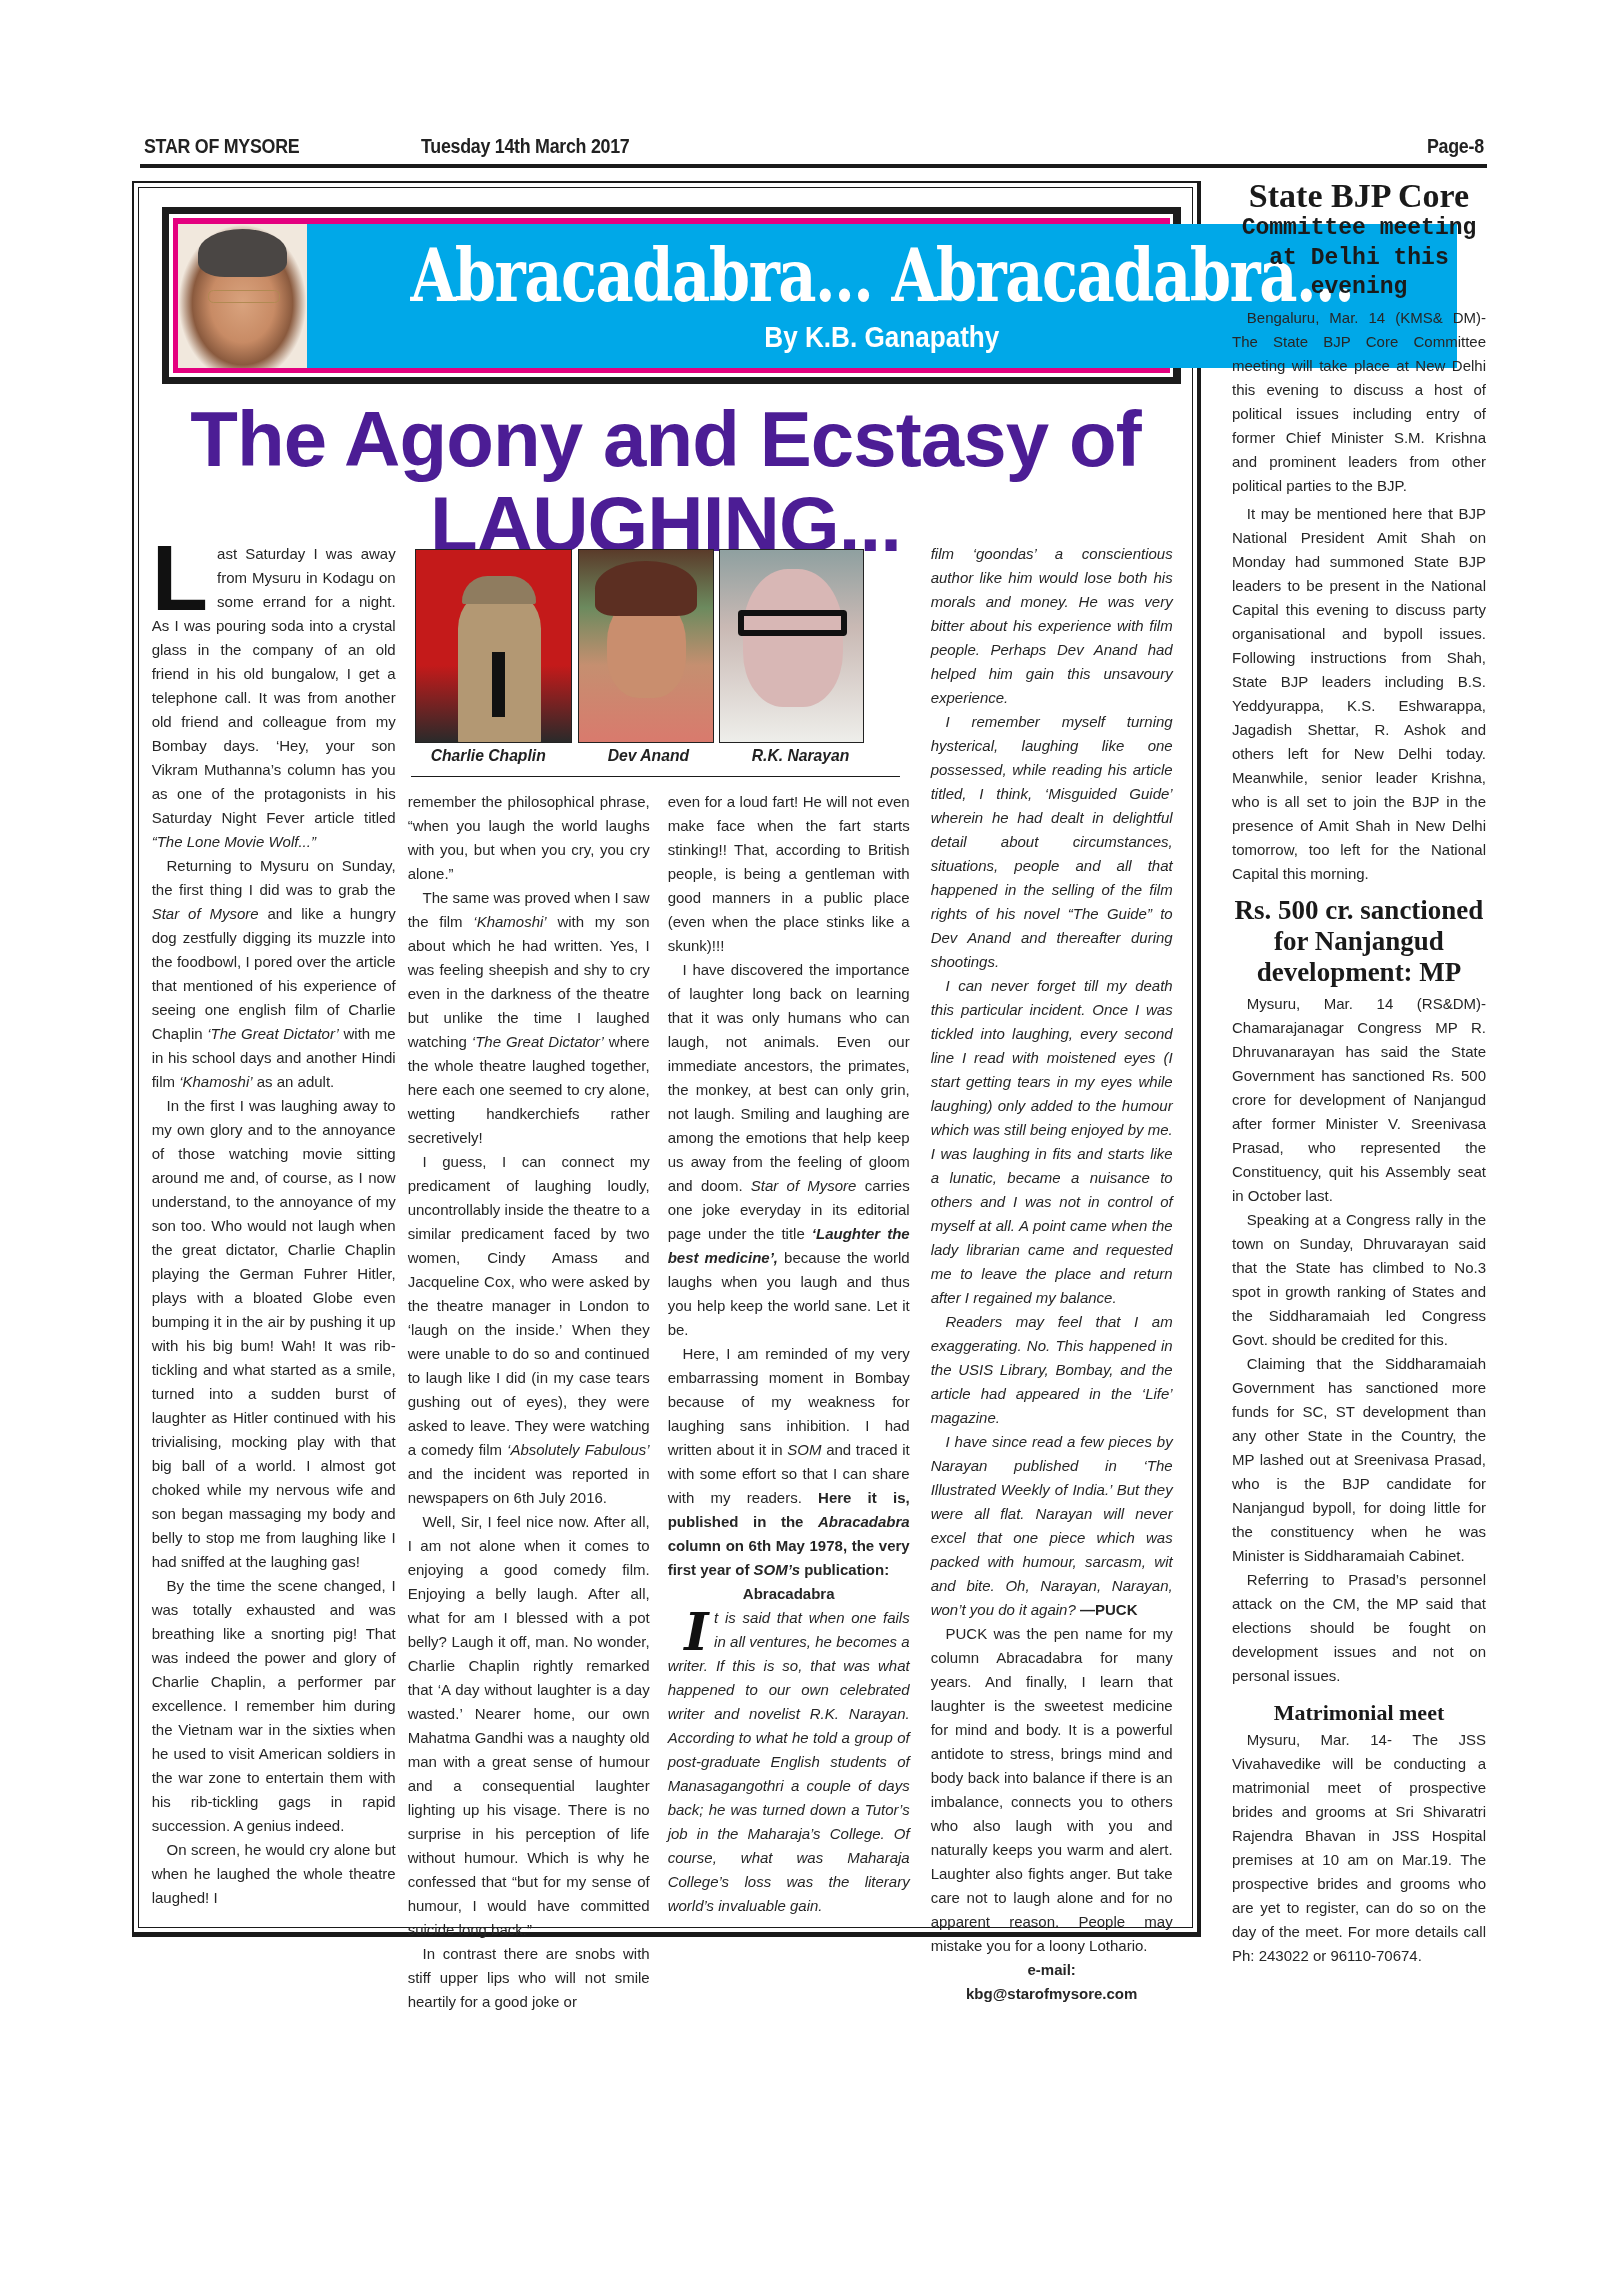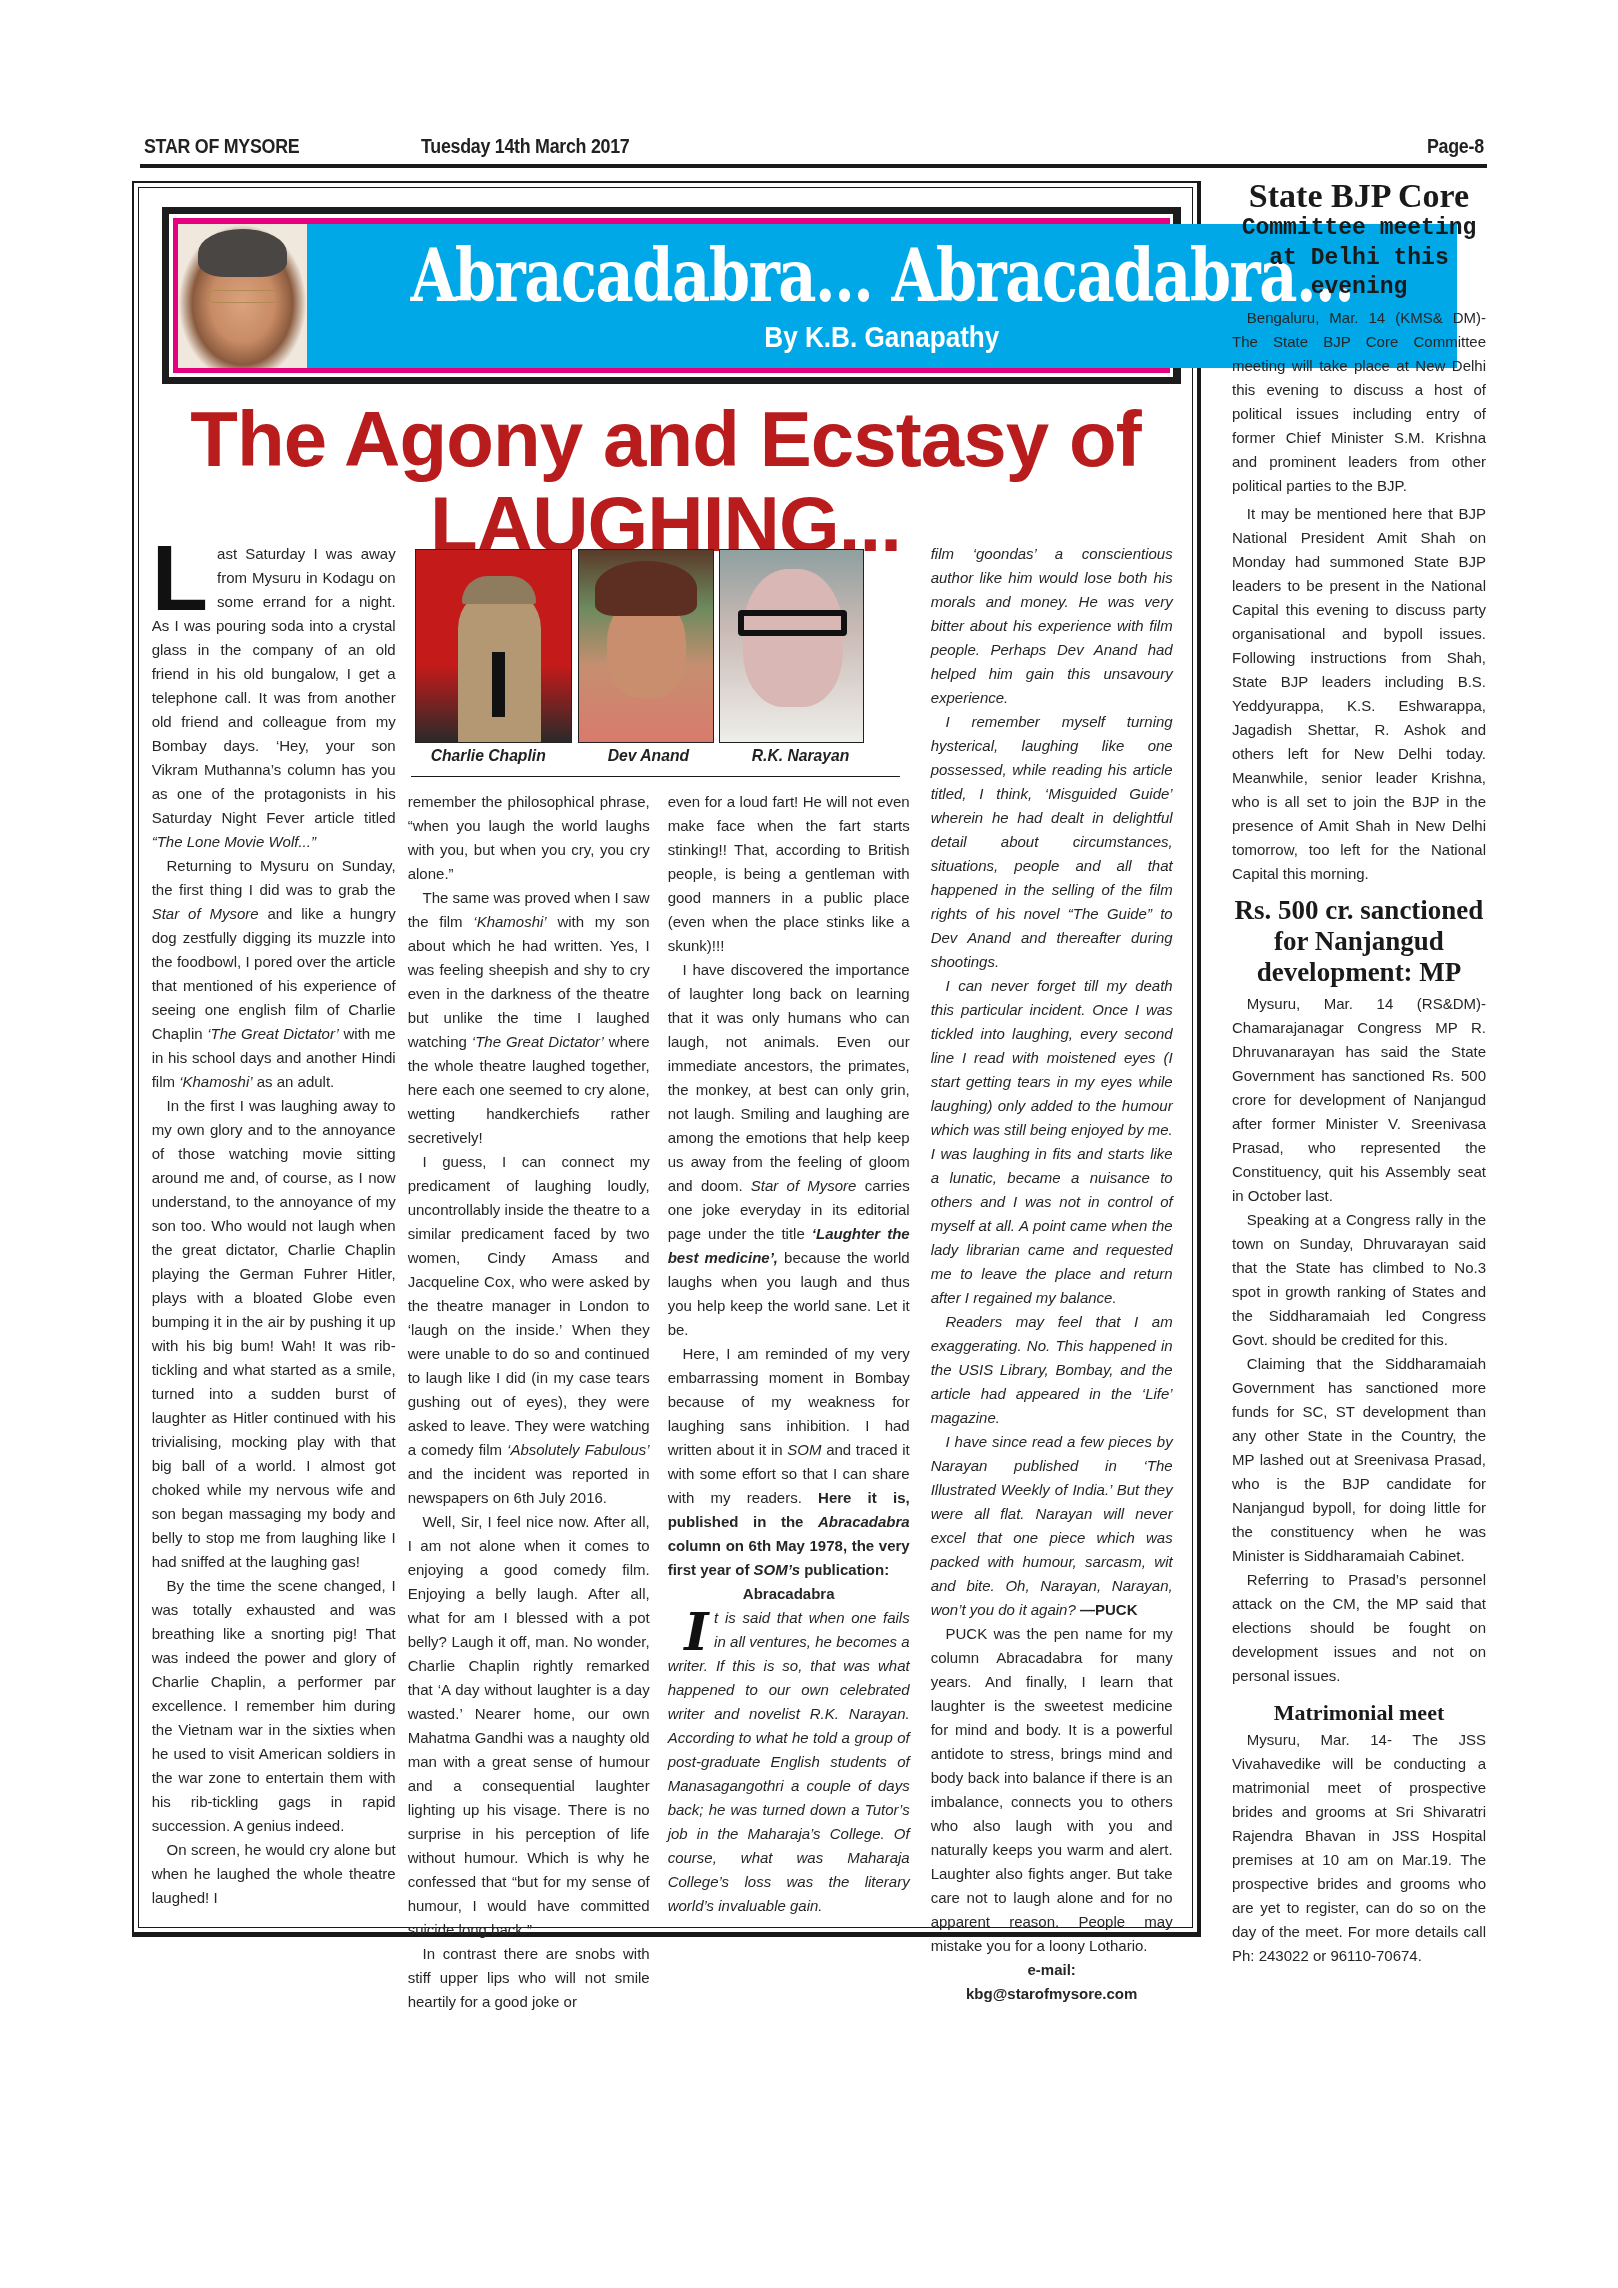--- a/index.html
+++ b/index.html
@@ -22,21 +22,21 @@
   .banner-white { width: 100%; height: 100%; background: #fff; padding: 3.7px; }
   .banner-pink { width: 100%; height: 100%; background: #e4007f; padding: 5.5px; display: flex; }
   .portrait { width: 129px; height: 100%; background: radial-gradient(ellipse at 50% 55%, #d9a37e 0%, #c88b65 35%, #8a5a3e 55%, #f1e8dd 70%); position: relative; flex: none; }
   .portrait::before { content: ""; position: absolute; left: 20px; top: 5.5px; width: 89px; height: 48px; border-radius: 50% 50% 30% 30%; background: #4a4644; }
   .portrait::after { content: ""; position: absolute; left: 29.5px; top: 66px; width: 70px; height: 11px; border: 1.8px solid #b18a52; border-radius: 5.5px; }
   .banner-blue { flex: 1; background: #00a8e8; position: relative; text-align: center; }
   .banner-title { font-family: "DejaVu Serif", serif; font-weight: bold; color: #fff; font-size: 72px; line-height: 1; margin-top: 16.6px; letter-spacing: -1.8px; transform: scaleX(0.82); transform-origin: center; white-space: nowrap; }
   .banner-byline { color: #fff; font-size: 29px; font-weight: bold; margin-top: 9.2px; transform: scaleX(0.9); }
 
   
-  .headline { position: absolute; left: 9.2px; right: 9.2px; top: 209px; text-align: center; color: #b91c1c; font-family: "Liberation Sans", sans-serif; font-weight: bold; font-size: 78px; line-height: 85px; letter-spacing: -0.9px; }
+  .headline { position: absolute; left: 9.2px; right: 9.2px; top: 209px; text-align: center; color: #4c1d95; font-family: "Liberation Sans", sans-serif; font-weight: bold; font-size: 78px; line-height: 85px; letter-spacing: -0.9px; }
   .headline .line2 { display: block; }
 
   
   .col { position: absolute; font-size: 15px; line-height: 24px; text-align: justify; color: #262626; }
   .col p { text-indent: 14.8px; }
   .col p.noindent { text-indent: 0; }
   .col1 { left: 13px; top: 354px; width: 244px; }
   .col2 { left: 269px; top: 602px; width: 242px; }
   .col3 { left: 529px; top: 602px; width: 242px; }
   .col4 { left: 792px; top: 354px; width: 242px; }

